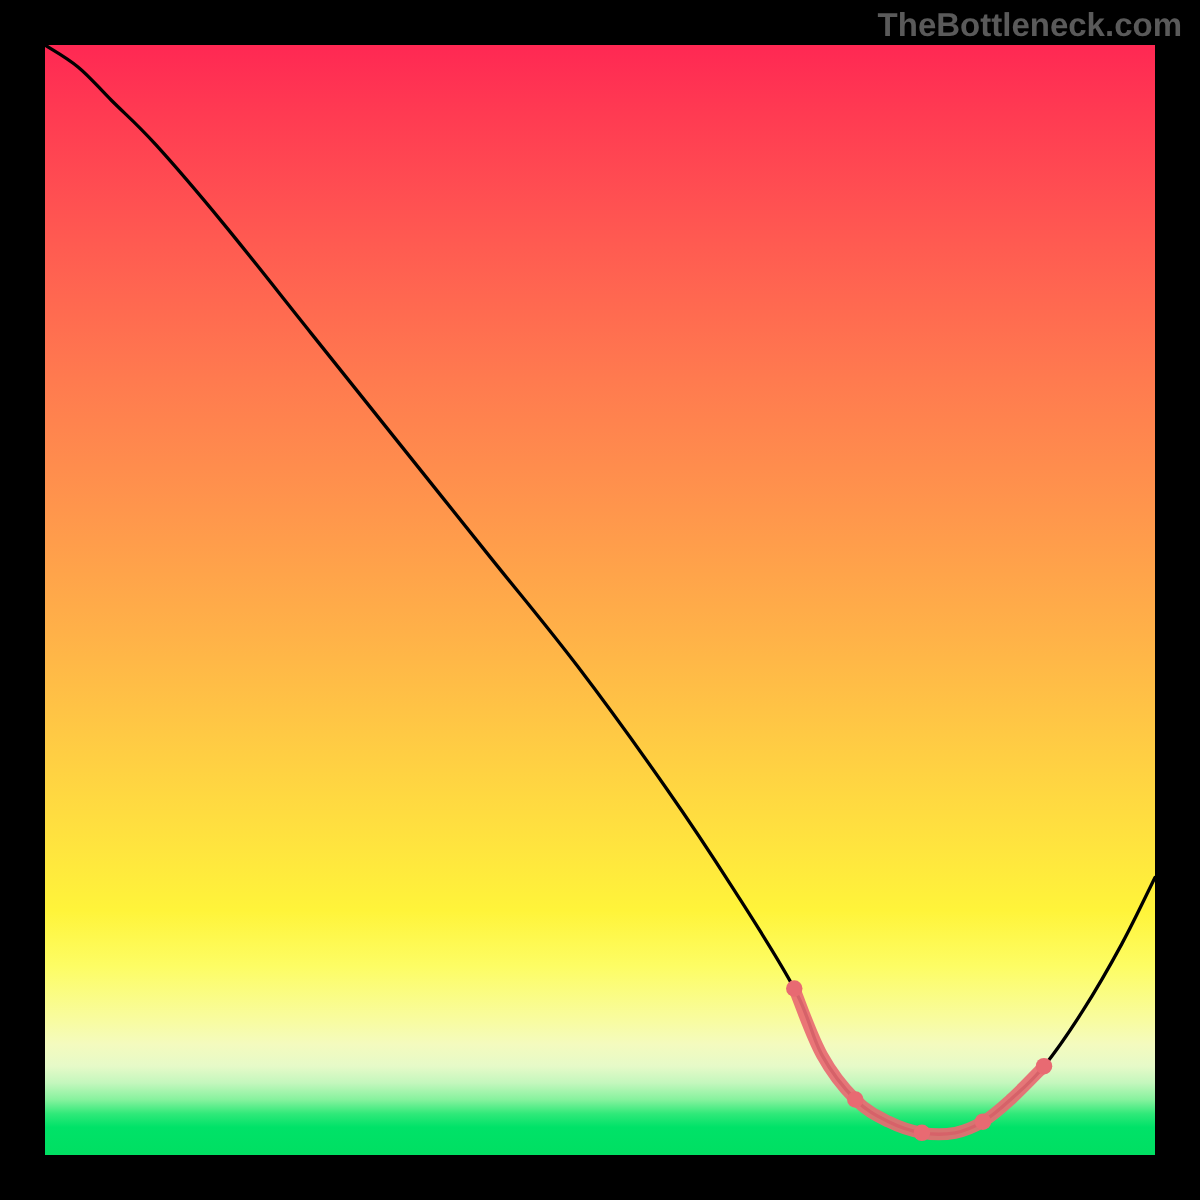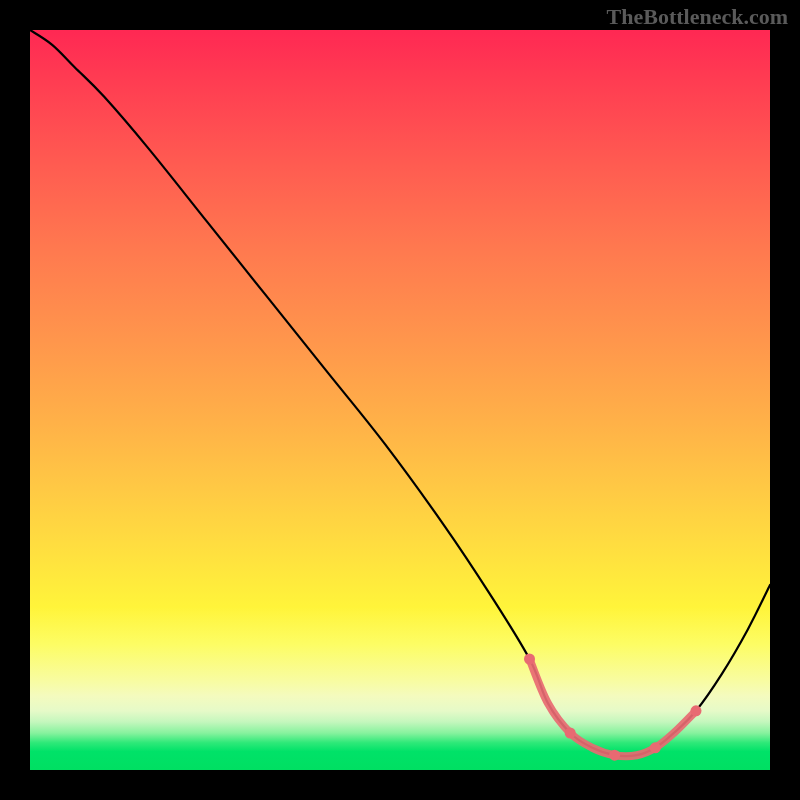--- a/index.html
+++ b/index.html
@@ -7,21 +7,21 @@
   .outer {
     width: 800px;
     height: 800px;
     background: #000;
     position: relative;
   }
   .watermark {
     position: absolute;
     top: 4px;
     right: 12px;
-    font-family: Liberation Serif, serif;
+    font-family: Liberation Sans, sans-serif;
     font-size: 22px;
     font-weight: 600;
     color: #5a5a5a;
     letter-spacing: 0;
   }
   .plot {
     position: absolute;
     left: 30px;
     top: 30px;
     width: 740px;

